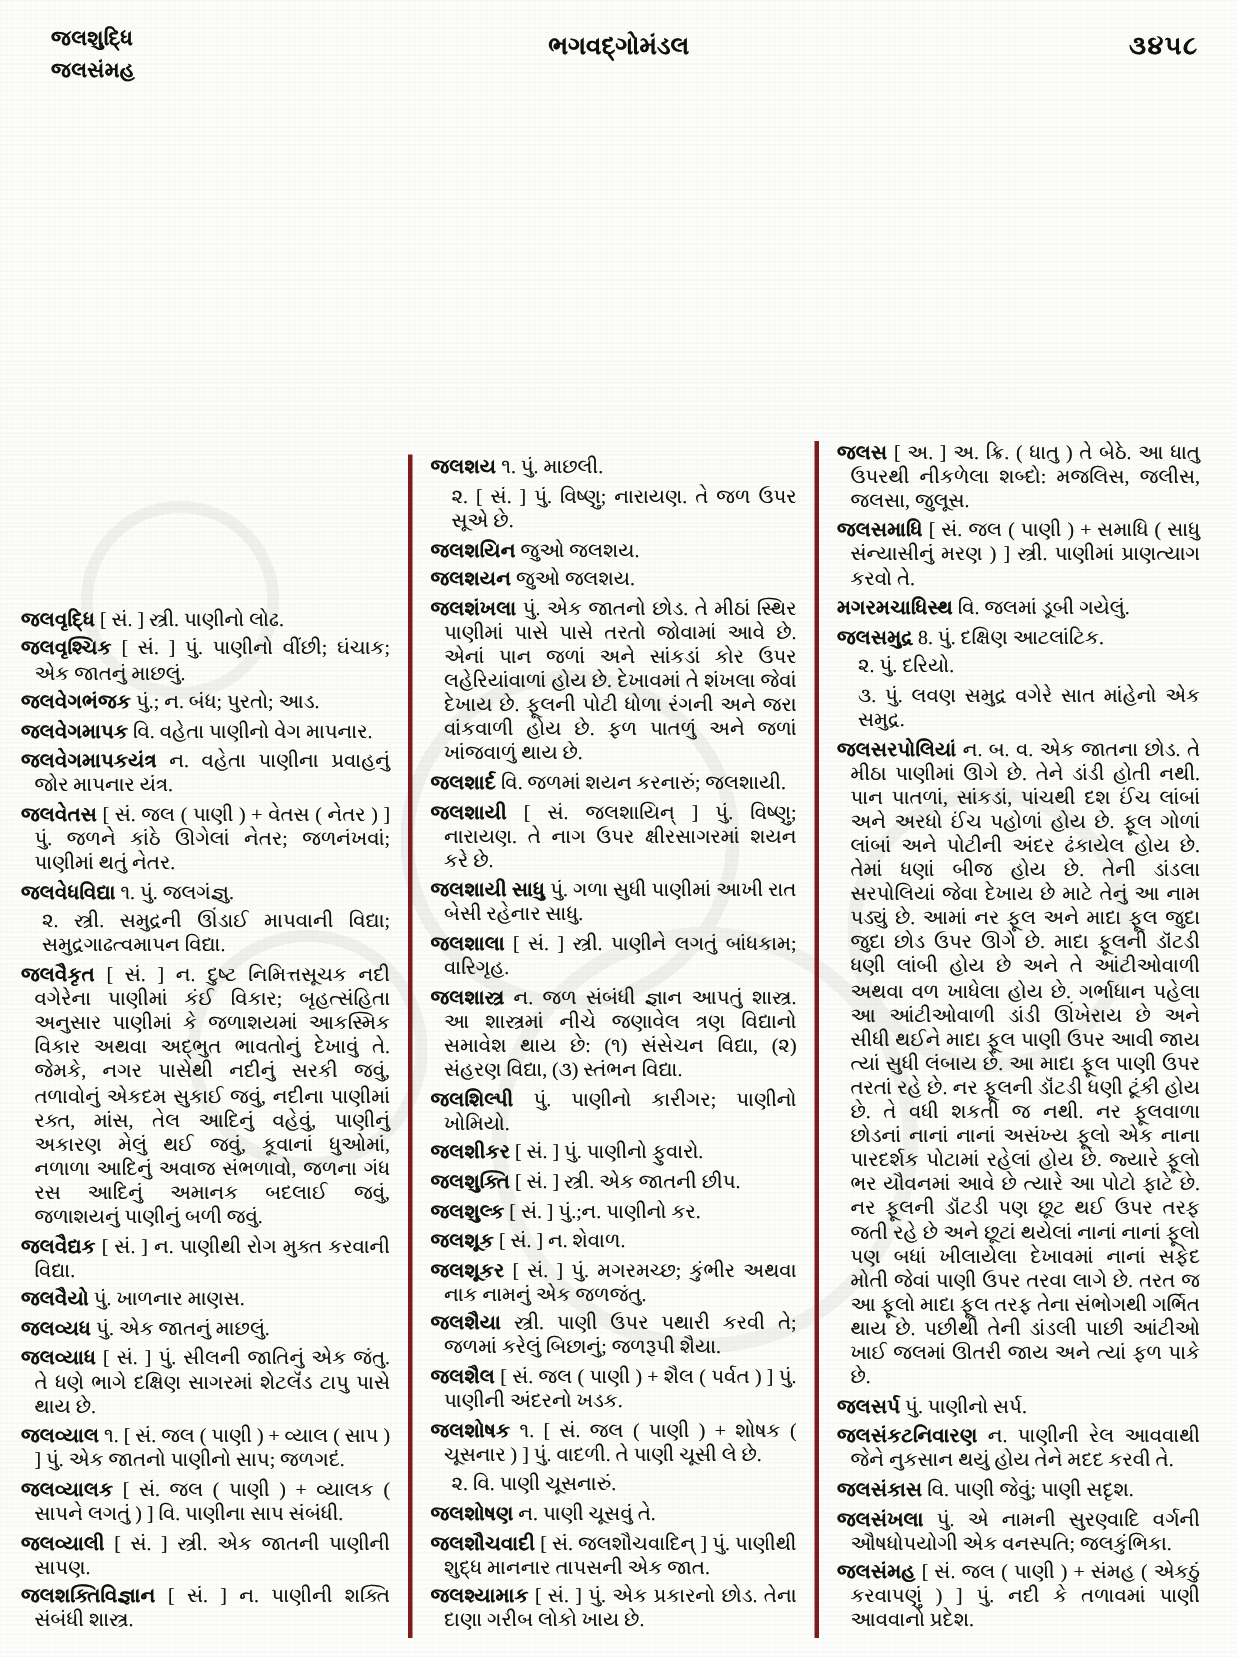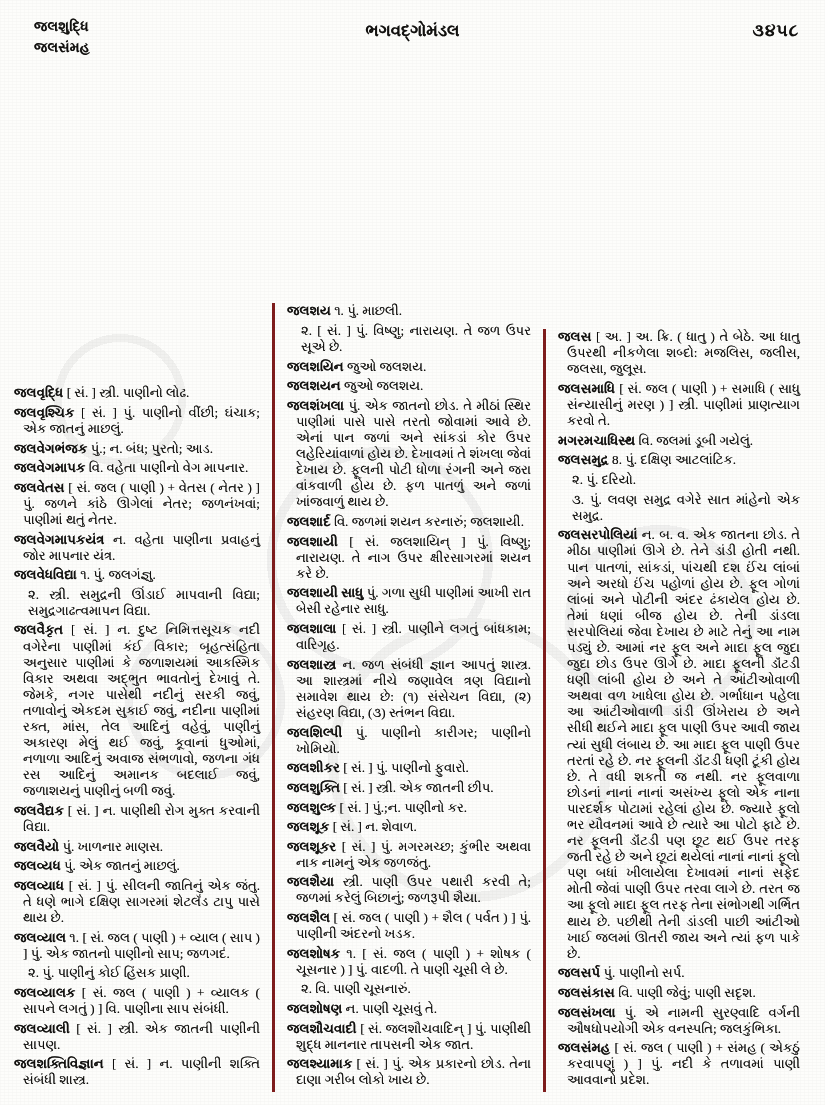--- a/index.html
+++ b/index.html
@@ -138,31 +138,30 @@
     <div class="rh-center">ભગવદ્ગોમંડલ</div>
     <div class="rh-right">૩૪૫૮</div>
   </div>
 
   <div class="body-cols">
     <div class="col c1">
         <p class="entry"><span class="hw">જલવૃદ્ધિ</span> <span>[ સં. ] સ્ત્રી. પાણીનો લોઢ.</span></p>
         <p class="entry"><span class="hw">જલવૃશ્ચિક</span> <span>[ સં. ] પું. પાણીનો વીંછી; ઘંચાક; એક જાતનું માછલું.</span></p>
         <p class="entry"><span class="hw">જલવેગભંજક</span> <span>પું.; ન. બંધ; પુરતો; આડ.</span></p>
         <p class="entry"><span class="hw">જલવેગમાપક</span> <span>વિ. વહેતા પાણીનો વેગ માપનાર.</span></p>
+        <p class="entry"><span class="hw">જલવેગમાપકયંત્ર</span> <span>ન. વહેતા પાણીના પ્રવાહનું જોર માપનાર યંત્ર.</span></p>
         <p class="entry"><span class="hw">જલવેતસ</span> <span>[ સં. જલ ( પાણી ) + વેતસ ( નેતર ) ] પું. જળને કાંઠે ઊગેલાં નેતર; જળનંખવાં; પાણીમાં થતું નેતર.</span></p>
-        <p class="entry"><span class="hw">જલવેગમાપકયંત્ર</span> <span>ન. વહેતા પાણીના પ્રવાહનું જોર માપનાર યંત્ર.</span></p>
         <p class="entry"><span class="hw">જલવેધવિદ્યા</span> <span>૧. પું. જલગંજ્ઞુ.</span></p>
         <p class="entry sub"><span>૨. સ્ત્રી. સમુદ્રની ઊંડાઈ માપવાની વિદ્યા; સમુદ્રગાઢત્વમાપન વિદ્યા.</span></p>
         <p class="entry"><span class="hw">જલવૈકૃત</span> <span>[ સં. ] ન. દુષ્ટ નિમિત્તસૂચક નદી વગેરેના પાણીમાં કંઈ વિકાર; બૃહત્સંહિતા અનુસાર પાણીમાં કે જળાશયમાં આકસ્મિક વિકાર અથવા અદ્ભુત ભાવતોનું દેખાવું તે. જેમકે, નગર પાસેથી નદીનું સરકી જવું, તળાવોનું એકદમ સુકાઈ જવું, નદીના પાણીમાં રક્ત, માંસ, તેલ આદિનું વહેવું, પાણીનું અકારણ મેલું થઈ જવું, કૂવાનાં ધુઓમાં, નળાળા આદિનું અવાજ સંભળાવો, જળના ગંધ રસ આદિનું અમાનક બદલાઈ જવું, જળાશયનું પાણીનું બળી જવું.</span></p>
         <p class="entry"><span class="hw">જલવૈદ્યક</span> <span>[ સં. ] ન. પાણીથી રોગ મુક્ત કરવાની વિદ્યા.</span></p>
         <p class="entry"><span class="hw">જલવૈયો</span> <span>પું. ખાળનાર માણસ.</span></p>
         <p class="entry"><span class="hw">જલવ્યધ</span> <span>પું. એક જાતનું માછલું.</span></p>
         <p class="entry"><span class="hw">જલવ્યાધ</span> <span>[ સં. ] પું. સીલની જાતિનું એક જંતુ. તે ધણે ભાગે દક્ષિણ સાગરમાં શેટલૅંડ ટાપુ પાસે થાય છે.</span></p>
         <p class="entry"><span class="hw">જલવ્યાલ</span> <span>૧. [ સં. જલ ( પાણી ) + વ્યાલ ( સાપ ) ] પું. એક જાતનો પાણીનો સાપ; જળગદં.</span></p>
-        <p class="entry sub"><span>૨. પું. પાણીનું કોઈ હિંસક પ્રાણી.</span></p>
         <p class="entry"><span class="hw">જલવ્યાલક</span> <span>[ સં. જલ ( પાણી ) + વ્યાલક ( સાપને લગતું ) ] વિ. પાણીના સાપ સંબંધી.</span></p>
         <p class="entry"><span class="hw">જલવ્યાલી</span> <span>[ સં. ] સ્ત્રી. એક જાતની પાણીની સાપણ.</span></p>
         <p class="entry"><span class="hw">જલશક્તિવિજ્ઞાન</span> <span>[ સં. ] ન. પાણીની શક્તિ સંબંધી શાસ્ત્ર.</span></p>
       </div>
     <div class="col c2">
         <p class="entry"><span class="hw">જલશય</span> <span>૧. પું. માછલી.</span></p>
         <p class="entry sub"><span>૨. [ સં. ] પું. વિષ્ણુ; નારાયણ. તે જળ ઉપર સૂએ છે.</span></p>
         <p class="entry"><span class="hw">જલશયિન</span> <span>જુઓ જલશય.</span></p>
         <p class="entry"><span class="hw">જલશયન</span> <span>જુઓ જલશય.</span></p>
         <p class="entry"><span class="hw">જલશંખલા</span> <span>પું. એક જાતનો છોડ. તે મીઠાં સ્થિર પાણીમાં પાસે પાસે તરતો જોવામાં આવે છે. એનાં પાન જળાં અને સાંકડાં કોર ઉપર લહેરિયાંવાળાં હોય છે. દેખાવમાં તે શંખલા જેવાં દેખાય છે. ફૂલની પોટી ધોળા રંગની અને જરા વાંકવાળી હોય છે. ફળ પાતળું અને જળાં ખાંજવાળું થાય છે.</span></p>
@@ -187,20 +186,21 @@
       </div>
     <div class="col c3">
         <p class="entry"><span class="hw">જલસ</span> <span>[ અ. ] અ. ક્રિ. ( ધાતુ ) તે બેઠે. આ ધાતુ ઉપરથી નીકળેલા શબ્દો: મજલિસ, જલીસ, જલસા, જુલૂસ.</span></p>
         <p class="entry"><span class="hw">જલસમાધિ</span> <span>[ સં. જલ ( પાણી ) + સમાધિ ( સાધુ સંન્યાસીનું મરણ ) ] સ્ત્રી. પાણીમાં પ્રાણત્યાગ કરવો તે.</span></p>
         <p class="entry"><span class="hw">મગરમચાધિસ્થ</span> <span>વિ. જલમાં ડૂબી ગયેલું.</span></p>
         <p class="entry"><span class="hw">જલસમુદ્ર</span> <span>8. પું. દક્ષિણ આટલાંટિક.</span></p>
         <p class="entry sub"><span>૨. પું. દરિયો.</span></p>
         <p class="entry sub"><span>૩. પું. લવણ સમુદ્ર વગેરે સાત માંહેનો એક સમુદ્ર.</span></p>
         <p class="entry"><span class="hw">જલસરપોલિયાં</span> <span>ન. બ. વ. એક જાતના છોડ. તે મીઠા પાણીમાં ઊગે છે. તેને ડાંડી હોતી નથી. પાન પાતળાં, સાંકડાં, પાંચથી દશ ઈંચ લાંબાં અને અરધો ઈંચ પહોળાં હોય છે. ફૂલ ગોળાં લાંબાં અને પોટીની અંદર ઢંકાયેલ હોય છે. તેમાં ધણાં બીજ હોય છે. તેની ડાંડલા સરપોલિયાં જેવા દેખાય છે માટે તેનું આ નામ પડ્યું છે. આમાં નર ફૂલ અને માદા ફૂલ જુદા જુદા છોડ ઉપર ઊગે છે. માદા ફૂલની ડૉંટડી ધણી લાંબી હોય છે અને તે આંટીઓવાળી અથવા વળ ખાધેલા હોય છે. ગર્ભાધાન પહેલા આ આંટીઓવાળી ડાંડી ઊંખેરાય છે અને સીધી થઈને માદા ફૂલ પાણી ઉપર આવી જાય ત્યાં સુધી લંબાય છે. આ માદા ફૂલ પાણી ઉપર તરતાં રહે છે. નર ફૂલની ડૉંટડી ધણી ટૂંકી હોય છે. તે વધી શકતી જ નથી. નર ફૂલવાળા છોડનાં નાનાં નાનાં અસંખ્ય ફૂલો એક નાના પારદર્શક પોટામાં રહેલાં હોય છે. જ્યારે ફૂલો ભર યૌવનમાં આવે છે ત્યારે આ પોટો ફાટે છે. નર ફૂલની ડૉંટડી પણ છૂટ થઈ ઉપર તરફ જતી રહે છે અને છૂટાં થયેલાં નાનાં નાનાં ફૂલો પણ બધાં ખીલાયેલા દેખાવમાં નાનાં સફેદ મોતી જેવાં પાણી ઉપર તરવા લાગે છે. તરત જ આ ફૂલો માદા ફૂલ તરફ તેના સંભોગથી ગર્ભિત થાય છે. પછીથી તેની ડાંડલી પાછી આંટીઓ ખાઈ જલમાં ઊતરી જાય અને ત્યાં ફળ પાકે છે.</span></p>
         <p class="entry"><span class="hw">જલસર્પ</span> <span>પું. પાણીનો સર્પ.</span></p>
+        <p class="entry"><span class="hw">જલસંકટનિવારણ</span> <span>ન. પાણીની રેલ આવવાથી જેને નુકસાન થયું હોય તેને મદદ કરવી તે.</span></p>
         <p class="entry"><span class="hw">જલસંકાસ</span> <span>વિ. પાણી જેવું; પાણી સદૃશ.</span></p>
         <p class="entry"><span class="hw">જલસંખલા</span> <span>પું. એ નામની સુરણ્વાદિ વર્ગની ઔષધોપયોગી એક વનસ્પતિ; જલકુંભિકા.</span></p>
         <p class="entry"><span class="hw">જલસંમહ</span> <span>[ સં. જલ ( પાણી ) + સંમહ ( એકઠું કરવાપણું ) ] પું. નદી કે તળાવમાં પાણી આવવાનો પ્રદેશ.</span></p>
       </div>
   </div>
 
   <div id="grain"></div>
 </div>
 
 </body></html>

